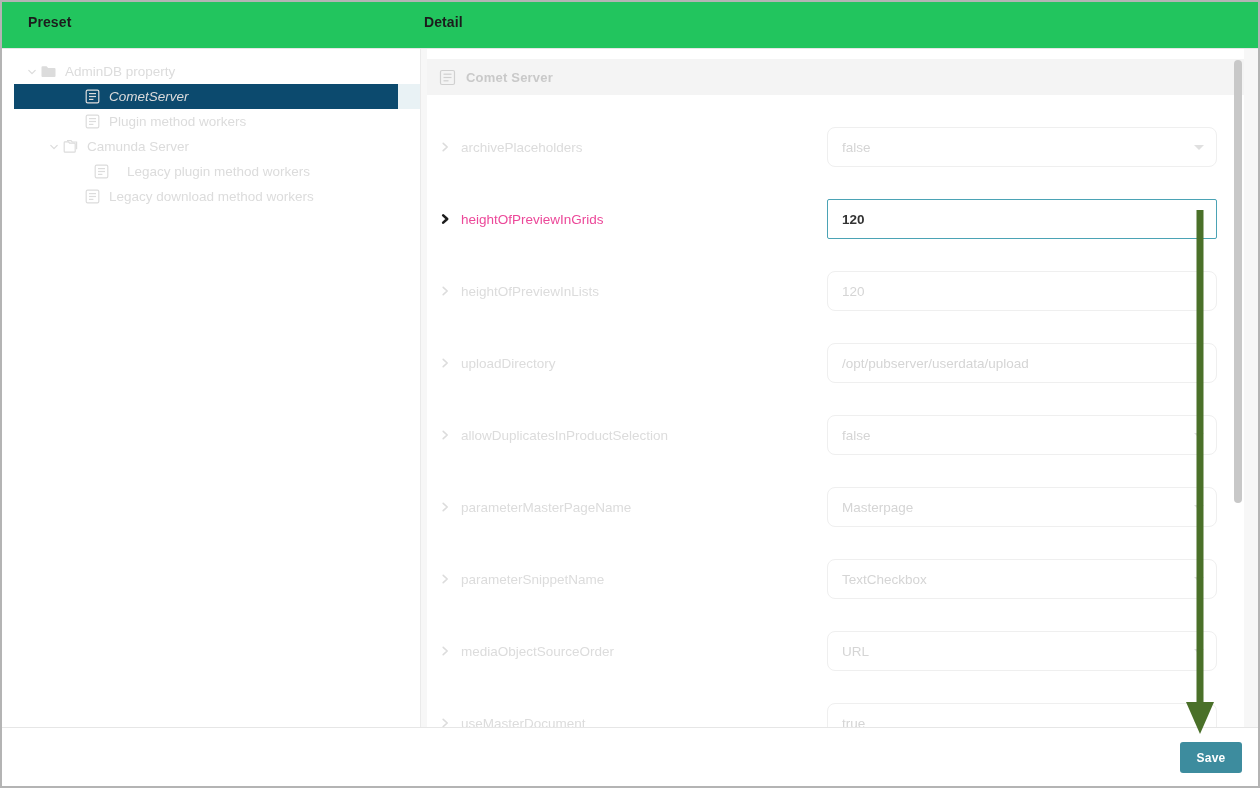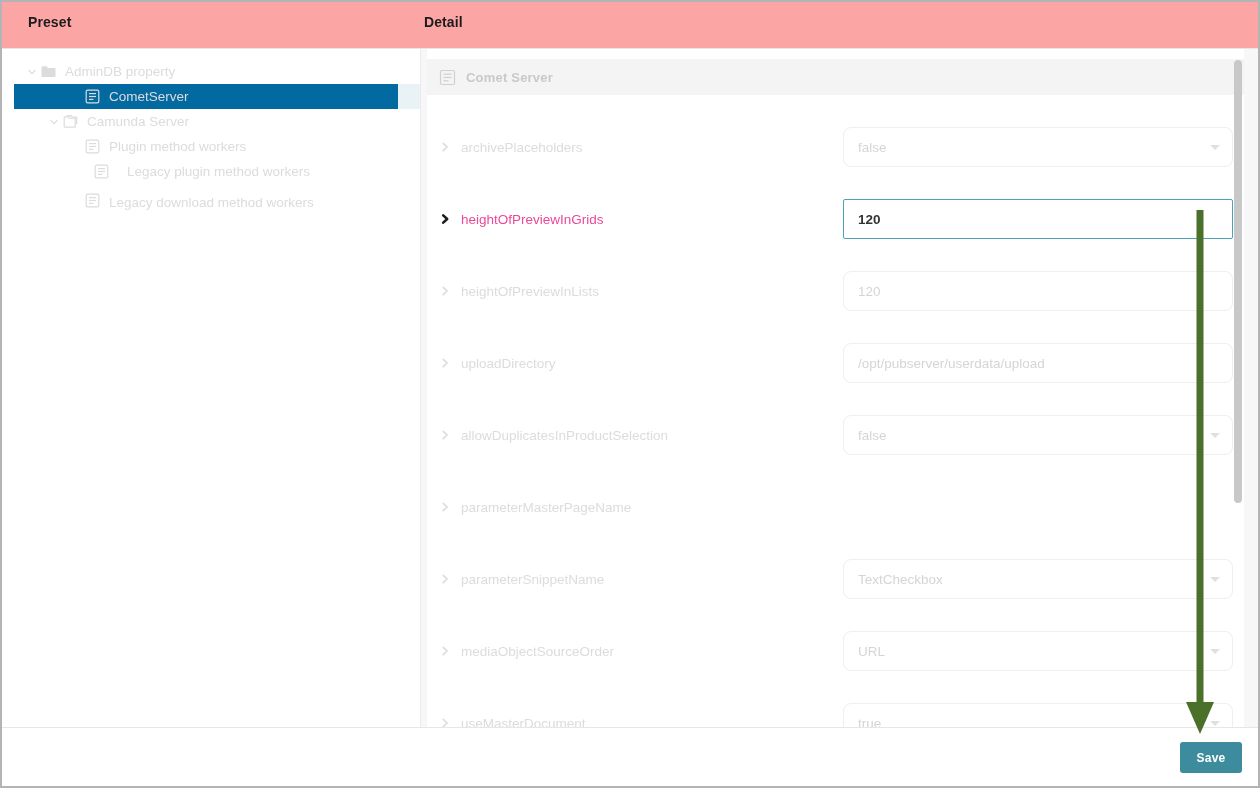--- a/index.html
+++ b/index.html
@@ -14,21 +14,21 @@
     width: 1260px; height: 788px;
     background: #ffffff;
     border: 2px solid #b4b4b4;
     overflow: hidden;
   }
 
   
   .header-bar {
     position: absolute; left: 0; top: 0;
     width: 100%; height: 46px;
-    background: #fca5a5;
+    background: #22c55e;
     text-align: center;
   }
   .header-title {
     position: absolute; top: 12px;
     font-size: 14px; font-weight: bold;
     color: #1c1c1c; letter-spacing: .1px;
   }
   #preset-title { left: 26px; }
   #detail-title { left: 422px; }
 
@@ -54,21 +54,21 @@
   .tree-list { position: absolute; left: 0; top: 10px; width: 100%; }
   .tree-row {
     position: relative;
     height: 25px;
     display: flex; align-items: center;
     font-size: 13.5px;
     color: #dcdcdc;
     white-space: nowrap;
     cursor: default;
   }
-  .tree-row.selected { background: #0369a1; }
+  .tree-row.selected { background: #0c4a6e; font-style: italic; }
   .tree-row.selected::after {
     content: "";
     position: absolute; right: 0; top: 0;
     width: 22px; height: 100%;
     background: #e9f2f5;
   }
   .tw {
     width: 16px; height: 16px;
     display: inline-flex; align-items: center; justify-content: center;
     flex: 0 0 16px;
@@ -115,21 +115,21 @@
   .card-head .t-icon { margin-right: 10px; }
   .card-head-label {
     font-size: 13px; font-weight: bold; color: #c9c9c9;
     letter-spacing: .2px;
   }
 
   .fields { position: relative; padding-top: 16px; }
   .field-row {
     position: relative;
     height: 72px;
-    display: flex; align-items: center; gap: 16px;
+    display: flex; align-items: center;
   }
   .field-label-wrap {
     display: flex; align-items: center;
     width: 400px; padding-left: 12px;
     flex: 0 0 400px;
   }
   .chev {
     width: 12px; flex: 0 0 12px;
     margin-right: 10px;
     display: inline-flex; align-items: center; justify-content: center;
@@ -241,59 +241,59 @@
             <span class="t-icon">
               <svg width="17" height="17" viewBox="0 0 17 17">
                 <rect x="2.2" y="2.2" width="12.6" height="12.6" rx="1.4" fill="none" stroke="#dcdcdc" stroke-width="1.2"></rect>
                 <line x1="5" y1="5.6" x2="12" y2="5.6" stroke="#dcdcdc" stroke-width="1.2"></line>
                 <line x1="5" y1="8.5" x2="12" y2="8.5" stroke="#dcdcdc" stroke-width="1.2"></line>
                 <line x1="5" y1="11.4" x2="9.4" y2="11.4" stroke="#dcdcdc" stroke-width="1.2"></line>
               </svg>
             </span>
             <span class="t-label">CometServer</span>
           </div>
+          <div class="tree-row" style="padding-left: 54px;">
+            <span class="tw"></span>
+            <span class="t-icon">
+              <svg width="17" height="17" viewBox="0 0 17 17">
+                <rect x="2.2" y="2.2" width="12.6" height="12.6" rx="1.4" fill="none" stroke="#dcdcdc" stroke-width="1.2"></rect>
+                <line x1="5" y1="5.6" x2="12" y2="5.6" stroke="#dcdcdc" stroke-width="1.2"></line>
+                <line x1="5" y1="8.5" x2="12" y2="8.5" stroke="#dcdcdc" stroke-width="1.2"></line>
+                <line x1="5" y1="11.4" x2="9.4" y2="11.4" stroke="#dcdcdc" stroke-width="1.2"></line>
+              </svg>
+            </span>
+            <span class="t-label">Plugin method workers</span>
+          </div>
           <div class="tree-row" style="padding-left: 32px;">
             <span class="tw">
               <svg width="12" height="12" viewBox="0 0 12 12">
                 <path d="M2.8 4.4 L6 7.6 L9.2 4.4" fill="none" stroke="#dcdcdc" stroke-width="1.3" stroke-linecap="round" stroke-linejoin="round"></path>
               </svg>
             </span>
             <span class="t-icon">
               <svg width="17" height="17" viewBox="0 0 17 17">
                 <path d="M5.0 2.6 H9.0 L10.2 4.0 H14.6 V11.2" fill="none" stroke="#dcdcdc" stroke-width="1.2"></path>
                 <path d="M2.2 4.6 A.8 .8 0 0 1 3.0 3.8 H6.4 L7.6 5.2 H12.4 A.8 .8 0 0 1 13.2 6.0 V13.4 A.8 .8 0 0 1 12.4 14.2 H3.0 A.8 .8 0 0 1 2.2 13.4 Z" fill="none" stroke="#dcdcdc" stroke-width="1.2"></path>
               </svg>
             </span>
             <span class="t-label">Camunda Server</span>
           </div>
-          <div class="tree-row" style="padding-left: 54px;">
+          <div class="tree-row" style="padding-left: 54px; gap: 9px;">
             <span class="tw"></span>
             <span class="t-icon">
               <svg width="17" height="17" viewBox="0 0 17 17">
                 <rect x="2.2" y="2.2" width="12.6" height="12.6" rx="1.4" fill="none" stroke="#dcdcdc" stroke-width="1.2"></rect>
                 <line x1="5" y1="5.6" x2="12" y2="5.6" stroke="#dcdcdc" stroke-width="1.2"></line>
                 <line x1="5" y1="8.5" x2="12" y2="8.5" stroke="#dcdcdc" stroke-width="1.2"></line>
                 <line x1="5" y1="11.4" x2="9.4" y2="11.4" stroke="#dcdcdc" stroke-width="1.2"></line>
               </svg>
             </span>
-            <span class="t-label">Plugin method workers</span>
-          </div>
-          <div class="tree-row" style="padding-left: 54px; gap: 9px;">
-            <span class="tw"></span>
-            <span class="t-icon">
-              <svg width="17" height="17" viewBox="0 0 17 17">
-                <rect x="2.2" y="2.2" width="12.6" height="12.6" rx="1.4" fill="none" stroke="#dcdcdc" stroke-width="1.2"></rect>
-                <line x1="5" y1="5.6" x2="12" y2="5.6" stroke="#dcdcdc" stroke-width="1.2"></line>
-                <line x1="5" y1="8.5" x2="12" y2="8.5" stroke="#dcdcdc" stroke-width="1.2"></line>
-                <line x1="5" y1="11.4" x2="9.4" y2="11.4" stroke="#dcdcdc" stroke-width="1.2"></line>
-              </svg>
-            </span>
             <span class="t-label">Legacy plugin method workers</span>
           </div>
-          <div class="tree-row" style="padding-left: 54px; align-items: flex-end;">
+          <div class="tree-row" style="padding-left: 54px;">
             <span class="tw"></span>
             <span class="t-icon">
               <svg width="17" height="17" viewBox="0 0 17 17">
                 <rect x="2.2" y="2.2" width="12.6" height="12.6" rx="1.4" fill="none" stroke="#dcdcdc" stroke-width="1.2"></rect>
                 <line x1="5" y1="5.6" x2="12" y2="5.6" stroke="#dcdcdc" stroke-width="1.2"></line>
                 <line x1="5" y1="8.5" x2="12" y2="8.5" stroke="#dcdcdc" stroke-width="1.2"></line>
                 <line x1="5" y1="11.4" x2="9.4" y2="11.4" stroke="#dcdcdc" stroke-width="1.2"></line>
               </svg>
             </span>
             <span class="t-label">Legacy download method workers</span>
@@ -388,20 +388,24 @@
             </div>
             <div class="field-row">
               <div class="field-label-wrap">
                 <span class="chev">
                   <svg width="12" height="12" viewBox="0 0 12 12">
                     <path d="M4.2 2.4 L8.2 6 L4.2 9.6" fill="none" stroke="#dcdcdc" stroke-width="1.6" stroke-linecap="round" stroke-linejoin="round"></path>
                   </svg>
                 </span>
                 <span class="field-label">parameterMasterPageName</span>
               </div>
+              <div class="field-control">
+                <span class="field-value">Masterpage</span>
+                <span class="caret"></span>
+              </div>
             </div>
             <div class="field-row">
               <div class="field-label-wrap">
                 <span class="chev">
                   <svg width="12" height="12" viewBox="0 0 12 12">
                     <path d="M4.2 2.4 L8.2 6 L4.2 9.6" fill="none" stroke="#dcdcdc" stroke-width="1.6" stroke-linecap="round" stroke-linejoin="round"></path>
                   </svg>
                 </span>
                 <span class="field-label">parameterSnippetName</span>
               </div>

